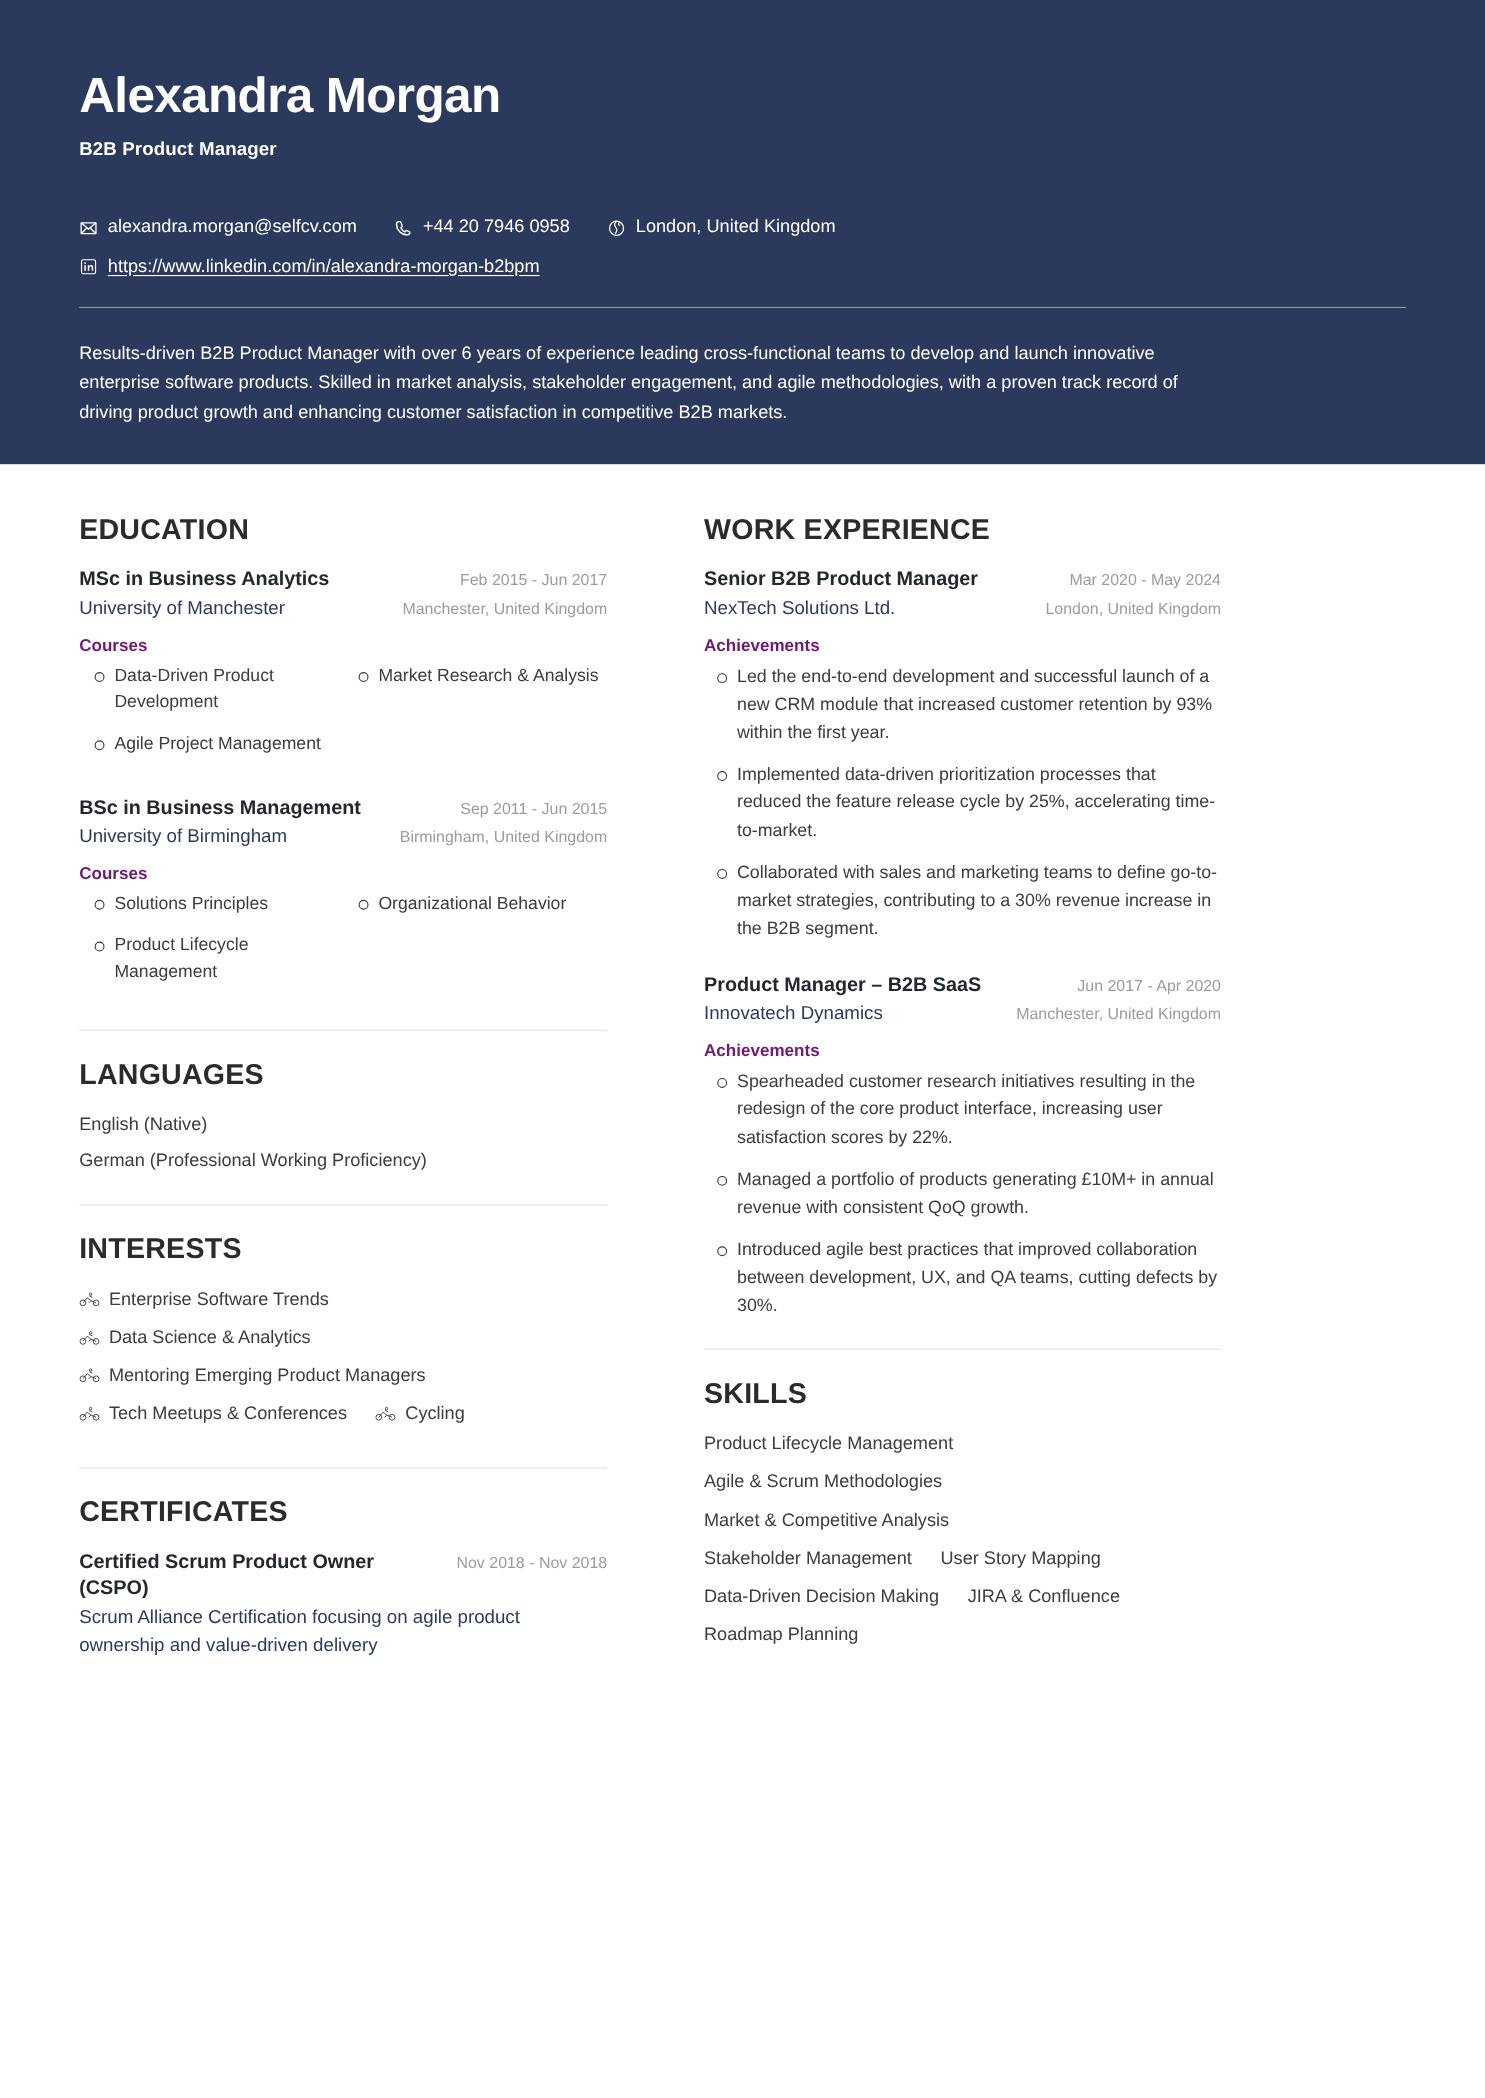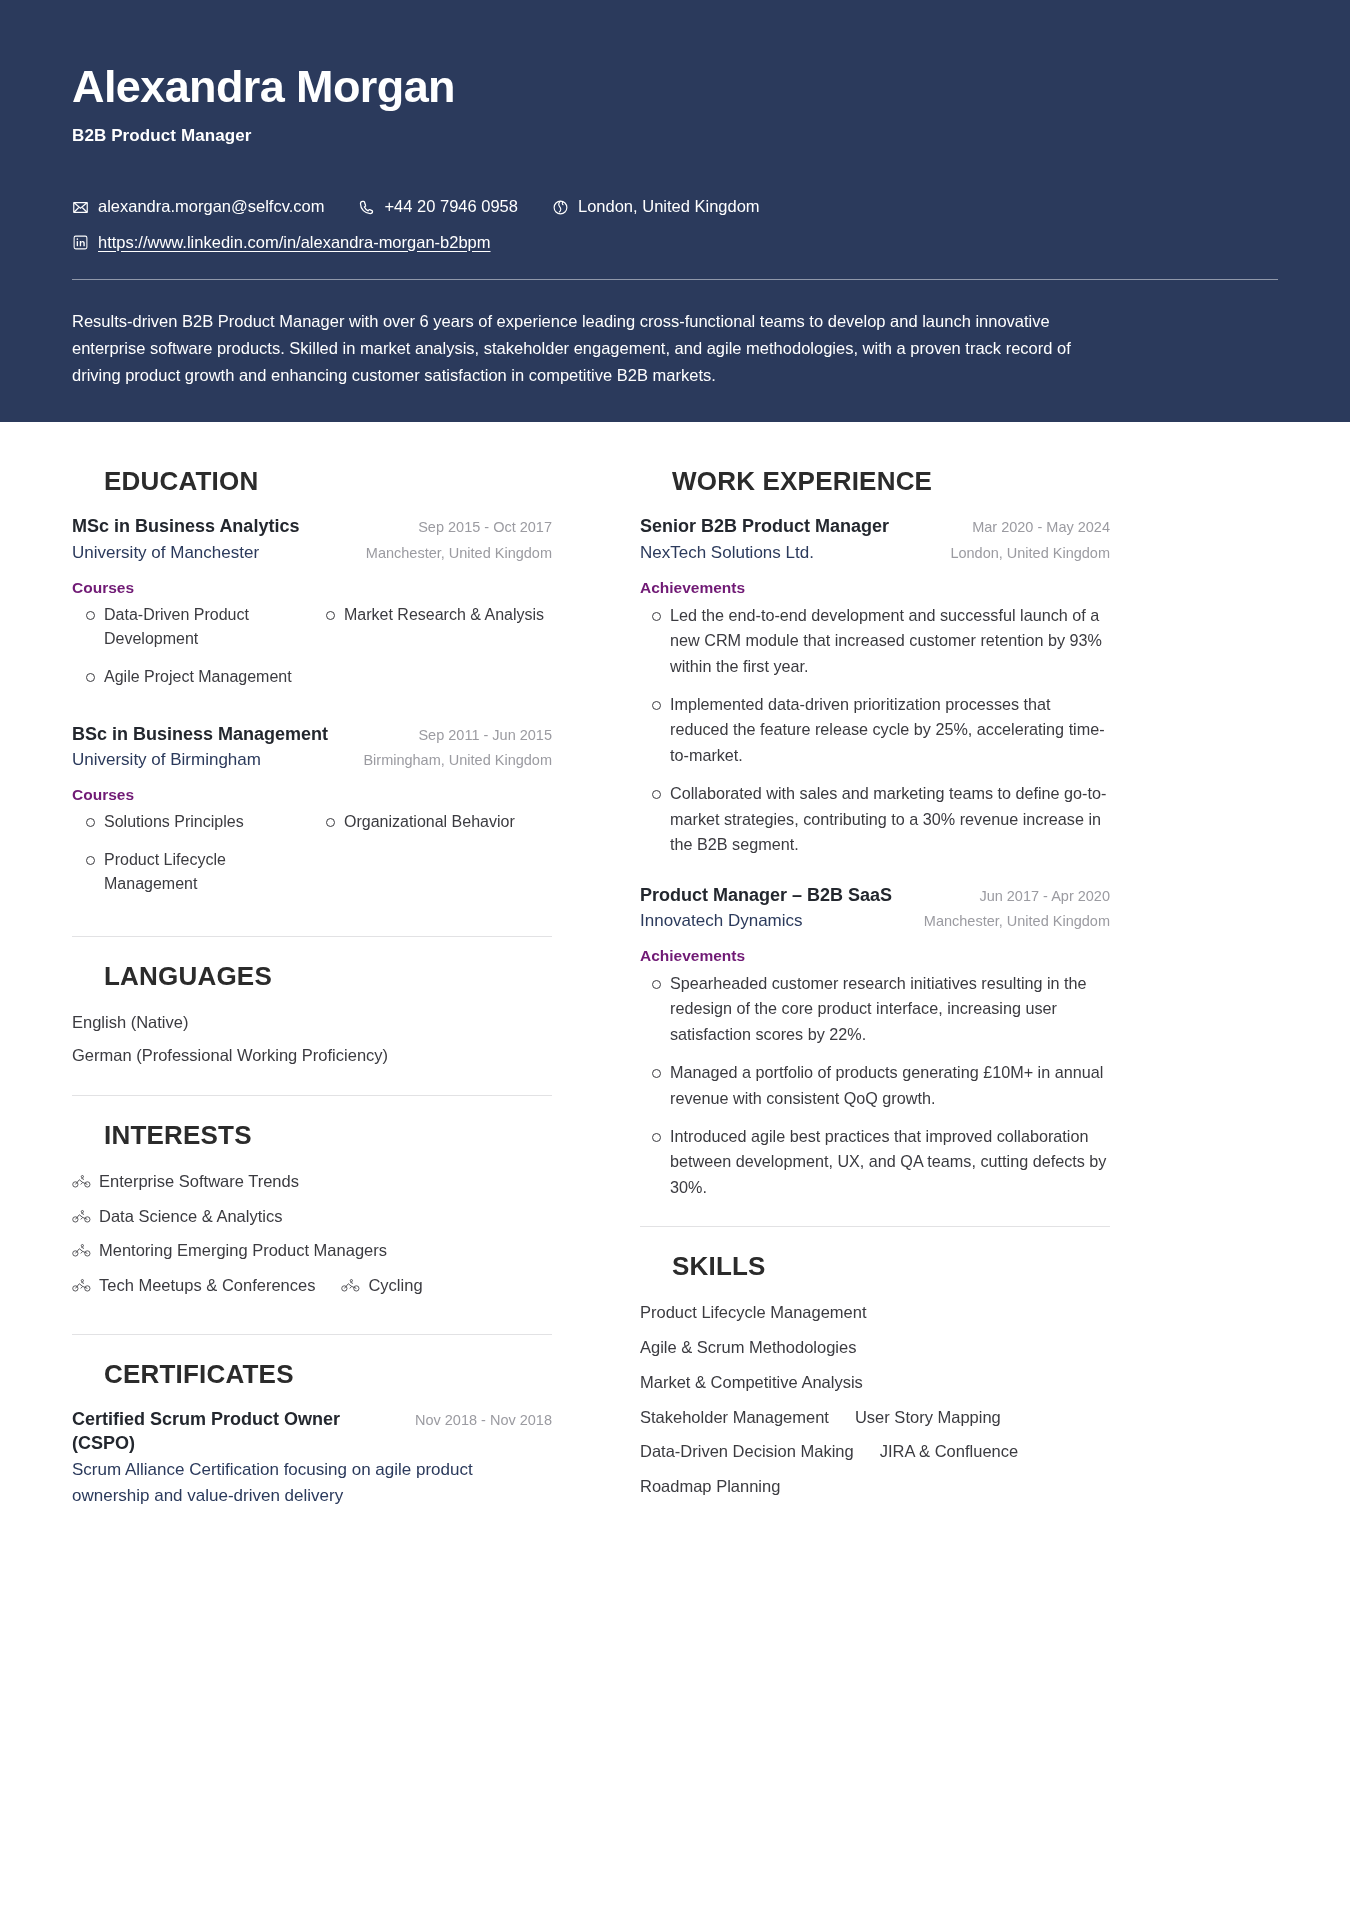--- a/index.html
+++ b/index.html
@@ -103,21 +103,20 @@
   .col-right { width: 518px; flex: 0 0 518px; padding-left: 48px; }
 
   .section { margin-bottom: 6px; }
 
   .section-title {
     font-size: 26px;
     font-weight: 800;
     letter-spacing: 0.2px;
     color: #2b2b2b;
     margin-bottom: 18px;
-    margin-left: 32px;
   }
 
   .hr {
     height: 1px;
     background: #e2e2e4;
     margin: 26px 0 24px 0;
   }
 
   
   .entry { margin-bottom: 20px; }
@@ -325,21 +324,21 @@
   <div class="body">
 
     <div class="col-left">
 
       <div class="section">
         <div class="section-title">EDUCATION</div>
 
         <div class="entry">
           <div class="entry-row">
             <div class="entry-title">MSc in Business Analytics</div>
-            <div class="entry-meta">Sep 2015 - Oct 2017</div>
+            <div class="entry-meta">Feb 2015 - Jun 2017</div>
           </div>
           <div class="entry-row sub-row">
             <div class="entry-sub">University of Manchester</div>
             <div class="entry-meta">Manchester, United Kingdom</div>
           </div>
           <div class="sub-label">Courses</div>
           <ul class="courses">
             <li>Data-Driven Product Development</li>
             <li>Market Research &amp; Analysis</li>
             <li>Agile Project Management</li>

